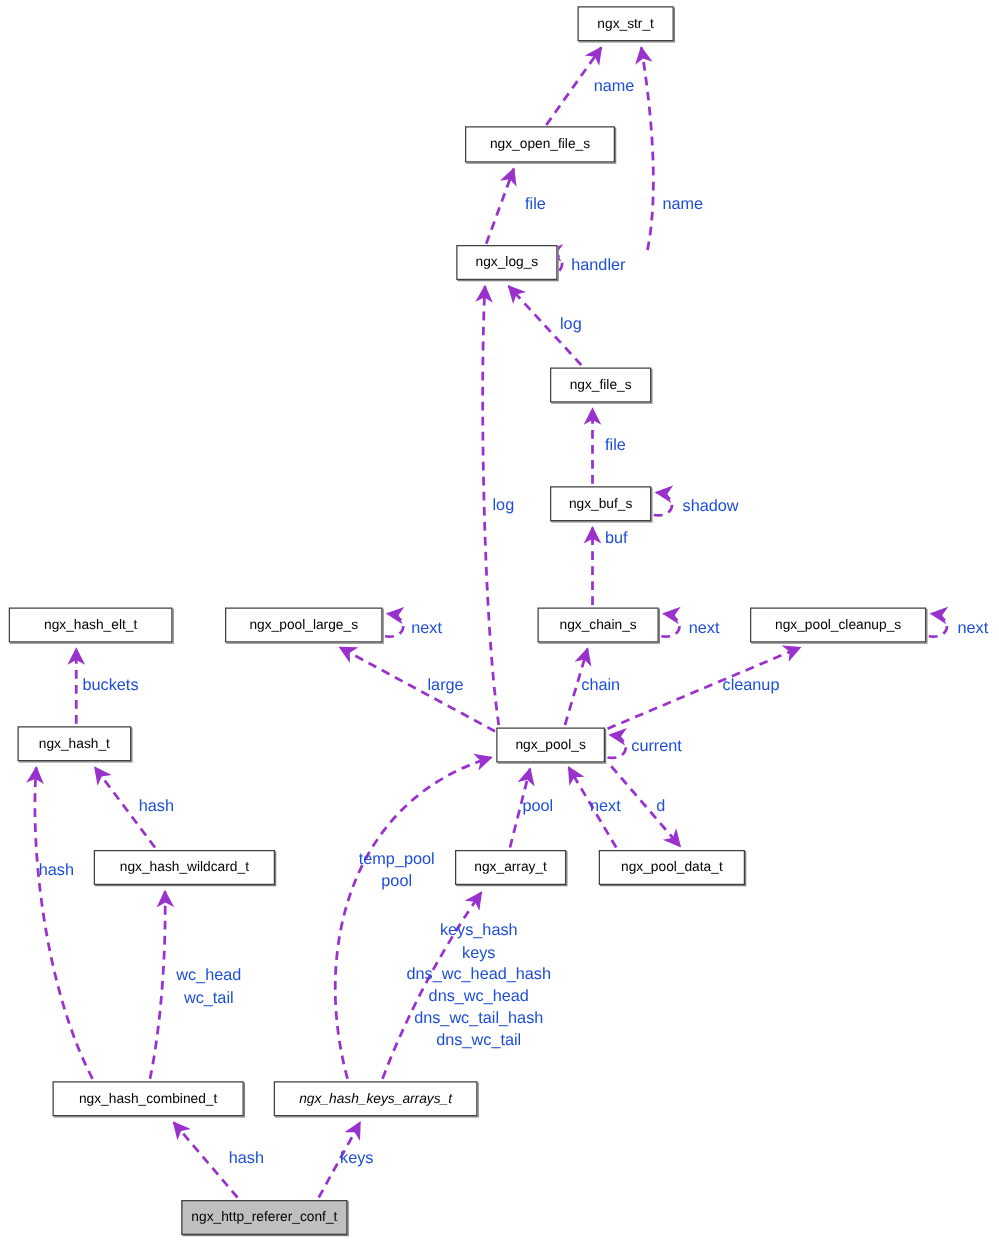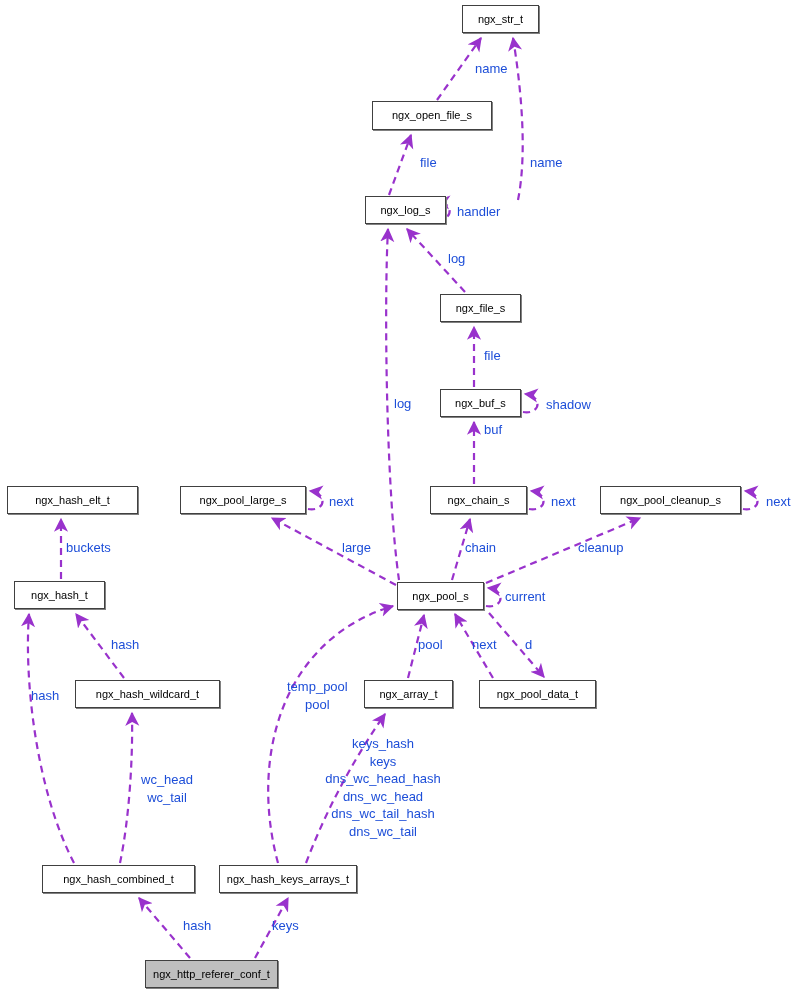--- a/index.html
+++ b/index.html
@@ -164,21 +164,21 @@
   </div>
   <div class="node" style="left:364px;top:680px;width:89px;height:28px;">
     <span>ngx_array_t</span>
   </div>
   <div class="node" style="left:42px;top:865px;width:153px;height:28px;">
     <span>ngx_hash_combined_t</span>
   </div>
   <div class="node" style="left:479px;top:680px;width:117px;height:28px;">
     <span>ngx_pool_data_t</span>
   </div>
-  <div class="node" style="left:219px;top:865px;width:138px;height:28px;">
+  <div class="node" style="left:219px;top:865px;width:163px;height:28px;font-style:italic;">
     <span>ngx_hash_keys_arrays_t</span>
   </div>
   <div class="node highlight" style="left:145px;top:960px;width:133px;height:28px;">
     <span>ngx_http_referer_conf_t</span>
   </div>
 
   <div class="edge-label" style="left:475px;top:60px;">name</div>
   <div class="edge-label" style="left:530px;top:154px;">name</div>
   <div class="edge-label" style="left:420px;top:154px;">file</div>
   <div class="edge-label" style="left:457px;top:203px;">handler</div>

